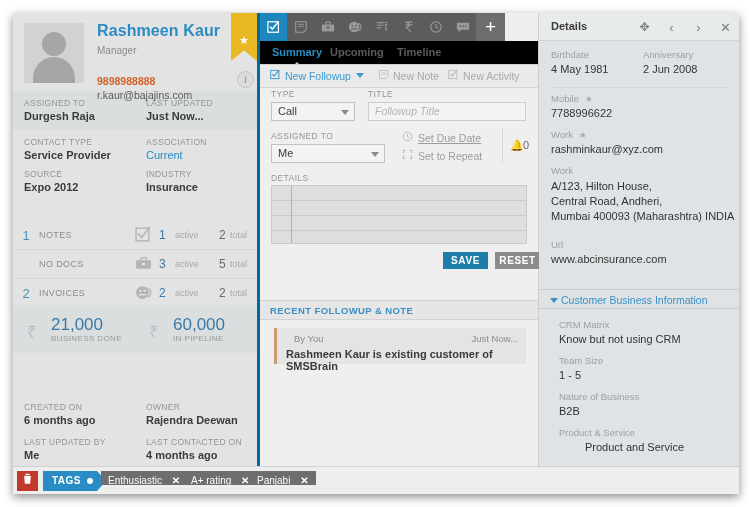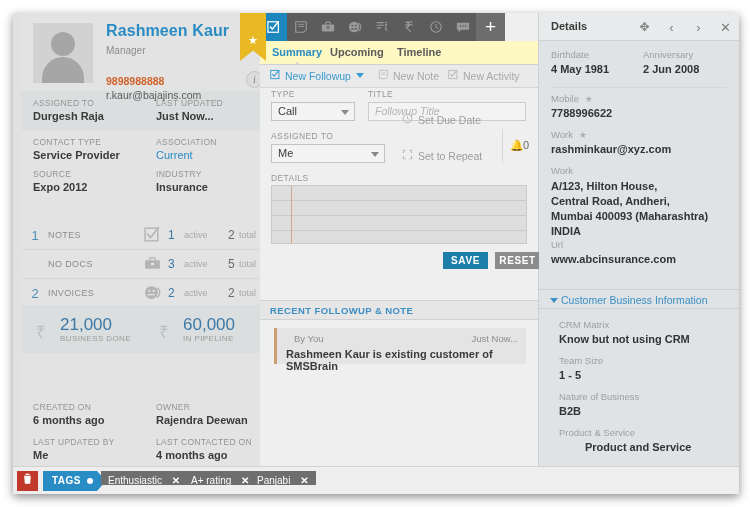--- a/index.html
+++ b/index.html
@@ -10,22 +10,22 @@
     overflow:hidden;
     position:relative;
   }
   .app{
     position:absolute;left:13px;top:13px;width:726px;height:481px;
     background:#e1e1e1;
     box-shadow:0 3px 9px rgba(0,0,0,.45);
   }
   
   .left{
-    position:absolute;left:9px;top:0;width:247px;height:481px;
-    background:#e3e3e3;border-right:1px solid #0369a1;
+    position:absolute;left:0;top:0;width:247px;height:481px;
+    background:#e3e3e3;border-right:3px solid #0369a1;
     box-sizing:border-box;
   }
   .lead-head{
     position:relative;height:78px;padding:8px 10px 0 10px;box-sizing:border-box;
   }
   .avatar{
     position:absolute;left:11px;top:10px;width:60px;height:60px;
     background:#d2d2d2;overflow:hidden;
   }
   .avatar .head{
@@ -129,21 +129,21 @@
     position:absolute;left:247px;top:0;height:28px;background:#5c5c5c;
     display:flex;align-items:stretch;z-index:5;
   }
   .tb-btn{
     width:27px;display:flex;align-items:center;justify-content:center;color:#9a9a9a;
   }
   .tb-btn.active{background:#1d87bd;color:#ffffff;}
   .tb-btn.plus{background:#6d6d6d;color:#ffffff;font-size:19px;font-weight:300;width:29px;}
 
   .tabs{
-    position:absolute;left:0;top:28px;width:100%;height:24px;background:#fef9c3;
+    position:absolute;left:0;top:28px;width:100%;height:24px;background:#000000;
     border-bottom:1px solid #cfcfcf;box-sizing:border-box;
   }
   .tab{
     position:absolute;top:5px;font-size:11px;color:#5b5b5b;font-weight:bold;
   }
   .tab.active{color:#2a8cc4;}
   .tab.active:after{
     content:"";position:absolute;left:50%;bottom:-9px;transform:translateX(-50%);
     border-left:5px solid transparent;border-right:5px solid transparent;
     border-bottom:5px solid #cfcfcf;
@@ -216,21 +216,21 @@
     position:absolute;left:526px;top:0;width:200px;height:453px;
     background:#dfe3e5;box-sizing:border-box;
   }
   .right-head{
     position:absolute;left:0;top:0;width:100%;height:28px;background:#e8ebec;
     border-bottom:1px solid #cdd2d4;box-sizing:border-box;
   }
   .right-head span{position:absolute;left:12px;top:7px;font-size:11px;color:#3b3b3b;font-weight:bold;}
   .rrow{position:absolute;left:0;width:100%;}
   .rlbl{font-size:9.5px;color:#9aa0a3;}
-  .rval{font-size:11px;color:#333;font-weight:bold;}
+  .rval{font-size:11px;color:#333;font-weight:normal;}
   .rstar{color:#a9b0b3;font-size:9px;margin-left:3px;}
   .sep{position:absolute;left:12px;width:176px;height:1px;background:#d2d7d9;}
 
   .cbi-head{
     position:absolute;left:0;width:100%;height:20px;background:#dfe3e5;
     border-top:1px solid #c9ced0;border-bottom:1px solid #c9ced0;box-sizing:border-box;
   }
   .cbi-head .cv{
     position:absolute;left:11px;top:8px;border-left:4px solid transparent;
     border-right:4px solid transparent;border-top:5px solid #3b8fc4;
@@ -489,21 +489,21 @@
 
       <div class="lbl" style="left:108px;top:0;">TITLE</div>
       <div class="txtin" style="left:108px;top:13px;width:158px;">Followup Title</div>
 
       <div class="lbl" style="left:11px;top:42px;">ASSIGNED TO</div>
       <div class="sel" style="left:11px;top:55px;width:114px;">
         <span>Me</span>
         <span class="arw"></span>
       </div>
 
-      <div class="opt" style="left:142px;top:24px;">
+      <div class="opt" style="left:142px;top:42px;text-decoration:underline;">
         <span class="gl">
           <svg width="11" height="11" viewBox="0 0 16 16">
               <circle cx="8" cy="8" r="6.3" fill="none" stroke="#b0b0b0" stroke-width="1.3"></circle>
               <path d="M8 4.5 V8 l2.6 1.6" stroke="#b0b0b0" stroke-width="1.2" fill="none"></path>
             </svg>
         </span>
         <span>Set Due Date</span>
       </div>
       <div class="opt" style="left:142px;top:60px;">
         <span class="gl">

